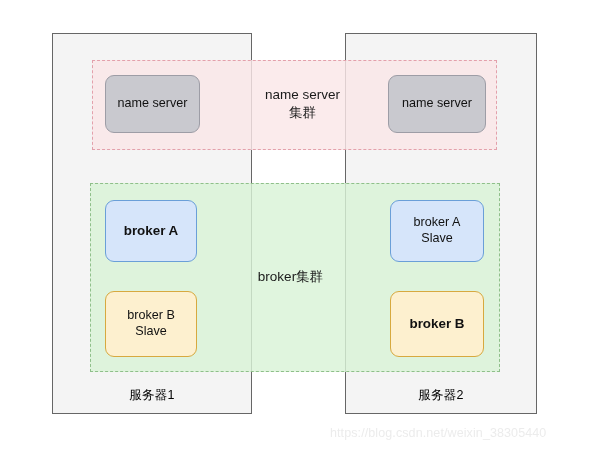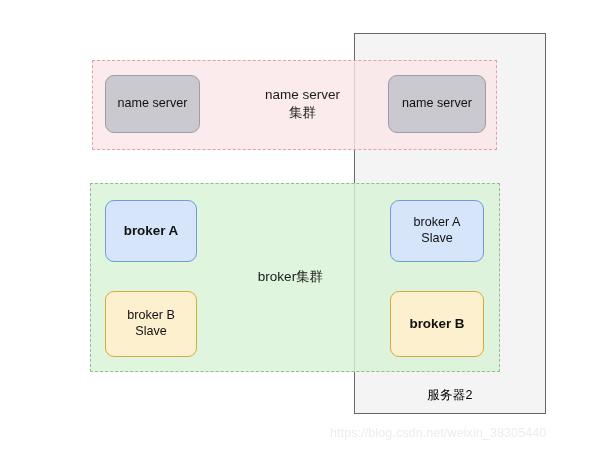--- a/index.html
+++ b/index.html
@@ -26,21 +26,21 @@
 
   
   .server-box {
     position: absolute;
     background: #f4f4f4;
     border: 1.6px solid #666666;
     box-sizing: border-box;
     z-index: 1;
   }
   #server-1 { left: 52px;  top: 33px; width: 200px; height: 381px; }
-  #server-2 { left: 354px; top: 33px; width: 192px; height: 381px; }
+  #server-2 { left: 345px; top: 33px; width: 192px; height: 381px; }
 
   .server-label {
     position: absolute;
     left: 0;
     right: 0;
     bottom: 9px;
     text-align: center;
     font-size: 12.5px;
     color: #000000;
     letter-spacing: 0.2px;
@@ -138,20 +138,23 @@
     letter-spacing: 0.1px;
     z-index: 10;
     user-select: none;
   }
 </style>
 </head>
 <body>
 
 <div id="canvas">
 
+  <div class="server-box" id="server-1">
+    <div class="server-label">服务器1</div>
+  </div>
 
   <div class="server-box" id="server-2">
     <div class="server-label">服务器2</div>
   </div>
 
   <div class="cluster-band" id="nameserver-cluster"></div>
 
   <div class="cluster-band" id="broker-cluster"></div>
 
   <div class="cluster-label" id="nameserver-cluster-label">name server

